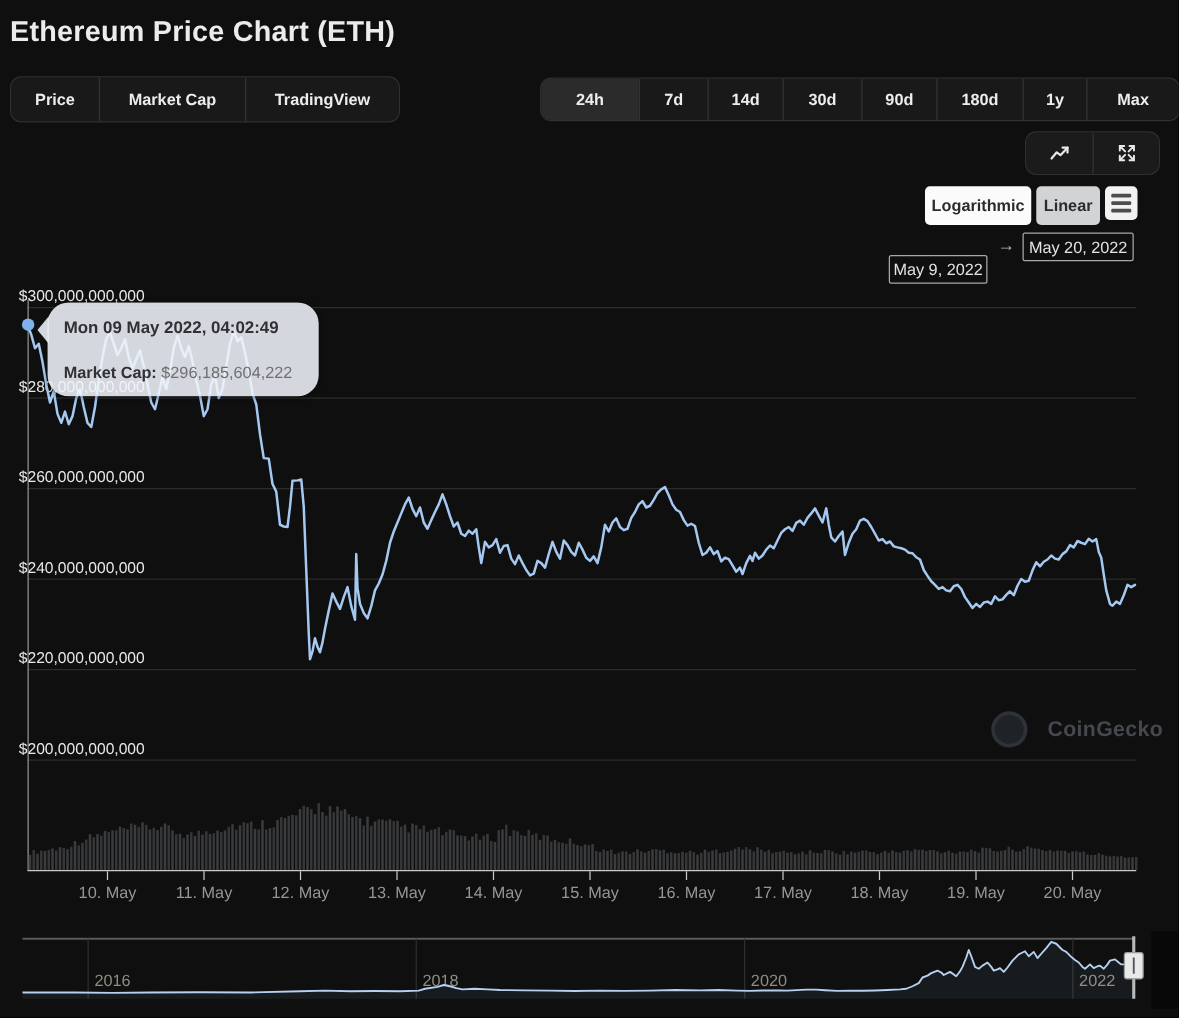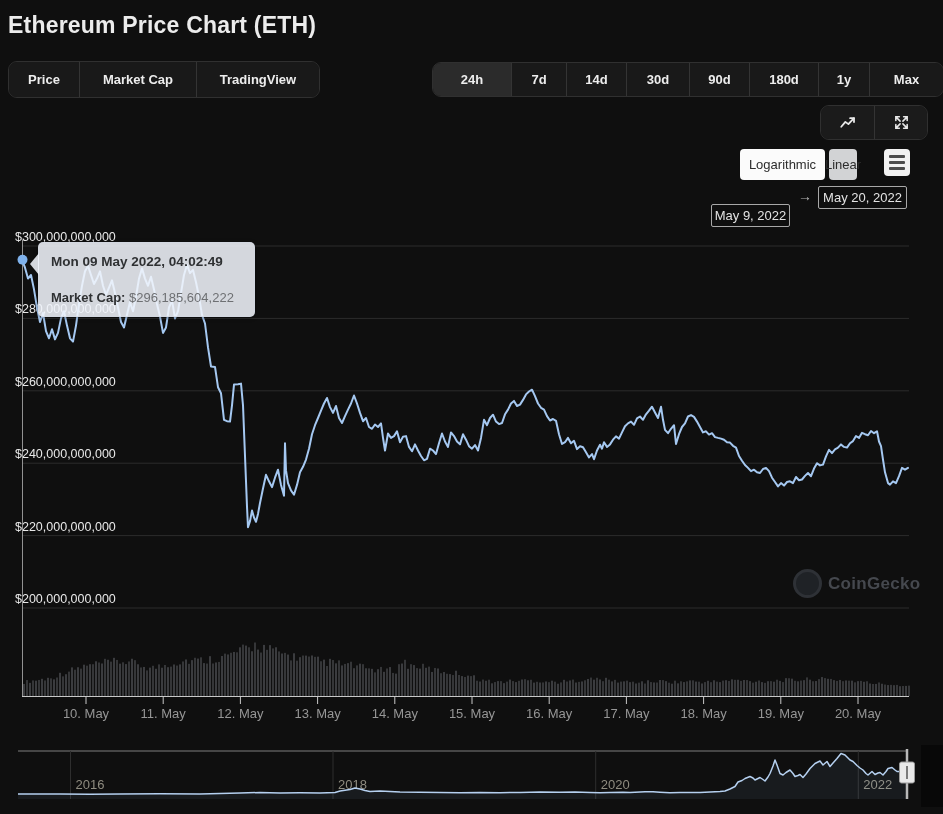--- a/index.html
+++ b/index.html
@@ -22,54 +22,54 @@
     border-left:1px solid #343434; cursor:pointer; white-space:nowrap;
   }
   .btn-cell:first-child { border-left:none; }
   .btn-cell.active { background:#2b2b2b; }
   #tabs-group { left:8px; top:61px; height:37px; }
   #ranges-group { left:432px; top:62px; height:35px; }
   #icons-group { left:820px; top:105px; height:35px; }
   .icon-cell { width:53px; background:#1b1b1b; }
   .scale-btn {
     display:flex; align-items:center; justify-content:center;
-    border-radius:4px; font-size:13px; color:#2c2c2c; cursor:pointer;
+    border-radius:4px; font-size:13px; color:#2c2c2c; cursor:pointer;font-weight:bold;
   }
   #log-btn  { left:740px; top:149px; width:85px; height:31px; background:#fbfbfb; }
-  #lin-btn  { left:829px; top:149px; width:28px; height:31px; background:#d2d3d5;text-align:right; }
+  #lin-btn  { left:829px; top:149px; width:51px; height:31px; background:#d2d3d5;text-align:right; }
   #menu-btn {
     left:884px; top:149px; width:26px; height:27px; background:#f2f2f2;
     border-radius:4px; display:flex; flex-direction:column; justify-content:center;
     align-items:center; gap:3px; cursor:pointer;
   }
   #menu-btn .bar { width:16px; height:3px; background:#4d4d4d; border-radius:1px; }
   .date-box {
     border:1px solid #a8a8a8; border-radius:2px; color:#e3e3e3; font-size:13px;
     display:flex; align-items:center; justify-content:center; background:transparent; cursor:text;
   }
   #date-from { left:711px; top:204px; width:79px; height:23px; }
   #date-to   { left:818px; top:186px; width:89px; height:23px; }
   #date-arrow { left:794px; top:188px; width:22px; color:#b5b5b5; font-size:14px; text-align:center; }
   #chart-svg { left:0; top:230px; }
   #nav-svg   { left:0; top:740px; }
   svg text { font-family:"Liberation Sans", sans-serif; }
   #tooltip {
     left:38px; top:242px; width:217px; padding:11px 12px 10px 12px;
     background:rgba(240,244,250,0.88); border:1px solid rgba(210,215,225,0.7);
-    border-radius:5px; box-shadow:0 1px 4px rgba(0,0,0,0.35); z-index:5;
+    border-radius:17px; box-shadow:0 1px 4px rgba(0,0,0,0.35); z-index:5;
   }
   #tooltip .tt-arrow {
     position:absolute; left:-9px; top:10px; width:0; height:0;
     border-top:11px solid transparent; border-bottom:11px solid transparent;
     border-right:9px solid rgba(240,244,250,0.88);
   }
   #tooltip .tt-title { font-size:13.5px; font-weight:700; color:#2f3133; margin-bottom:20px; }
   #tooltip .tt-row { font-size:13px; line-height:17px; color:#6e7073; }
   #tooltip .tt-row b { color:#2f3133; }
-  #watermark { left:793px; top:569px; display:flex; align-items:center; gap:6px; }
+  #watermark { left:793px; top:569px; display:flex; align-items:center; gap:16px; }
   #watermark .wm-circle {
     width:29px; height:29px; border-radius:50%;
     background:#1f2226; border:3px solid #2e3136;
   }
   #watermark .wm-text { font-size:17px; font-weight:600; color:#45484e; letter-spacing:.3px; }
 </style>
 </head>
 <body>
 
 <div id="app">

